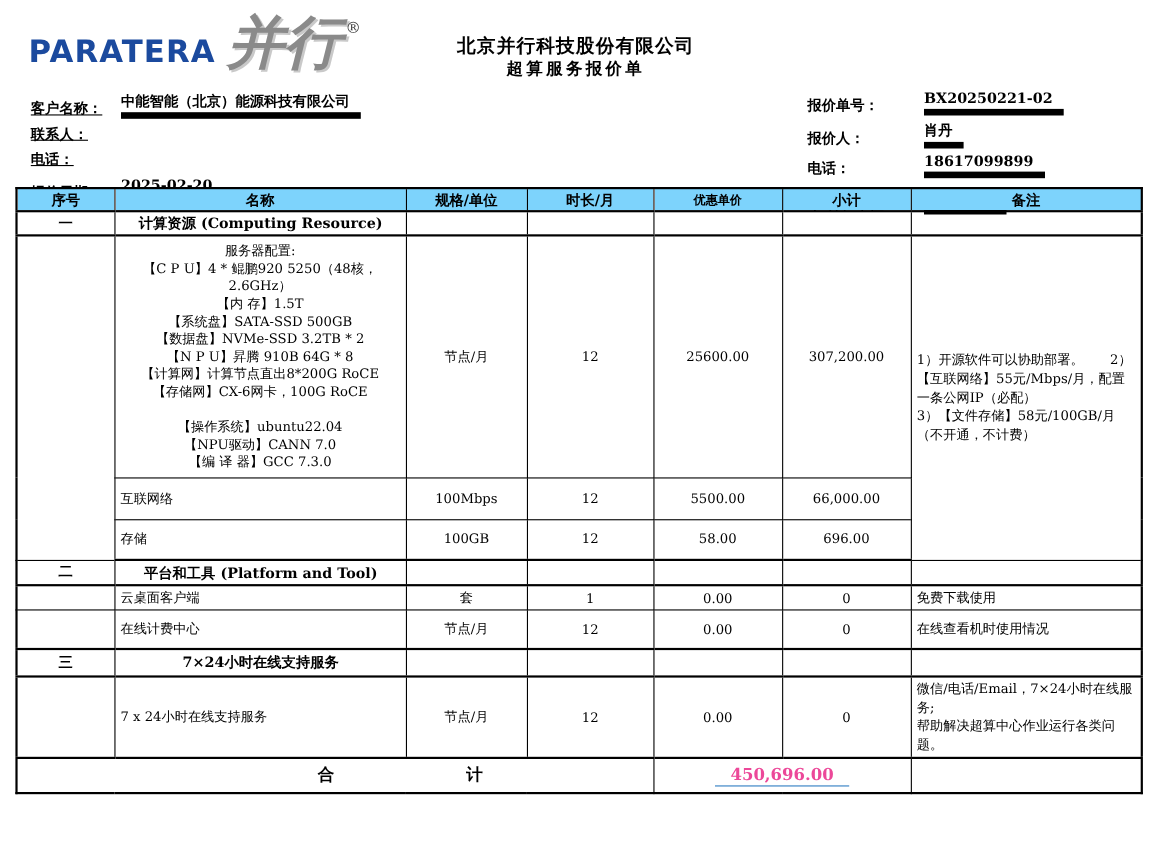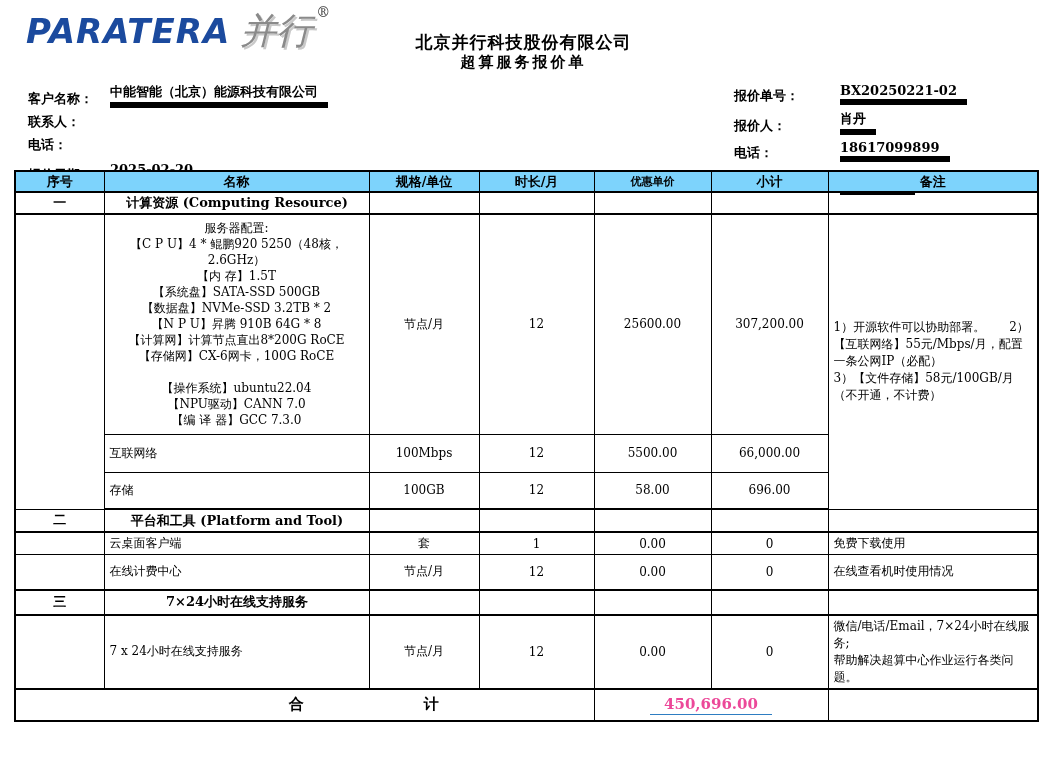--- a/index.html
+++ b/index.html
@@ -11,27 +11,27 @@
     background: #fff;
     font-family: "DejaVu Serif", "Liberation Serif", serif;
     color: #000;
     overflow: hidden;
   }
 
   
   .logo { position: absolute; left: 26px; top: 4px; white-space: nowrap; }
   .logo .brand {
     font-family: "DejaVu Sans", "Liberation Sans", sans-serif;
-    font-style: italic; font-weight: 900;
-    font-size: 34px; letter-spacing: 1px;
+    font-weight: 900;
+    font-size: 28px; letter-spacing: 1px;
     color: #1b4a9e;
   }
   .logo .cjk {
-    font-style: italic; font-weight: 400;
-    font-size: 36px; color: #8a8a8a;
+    font-style: italic; font-weight: 700;
+    font-size: 52px; color: #8a8a8a;
     text-shadow: 2px 2px 0 #c9c9c9;
     margin-left: 10px;
   }
   .logo .reg {
     font-size: 14px; color: #3a3a3a;
     vertical-align: 26px; margin-left: 4px; font-style: normal;
   }
 
   
   .titles {
@@ -41,21 +41,21 @@
   }
   .titles .company { font-size: 17px; font-weight: bold; letter-spacing: 1px; line-height: 21px; }
   .titles .doc     { font-size: 15px; font-weight: bold; letter-spacing: 3px; line-height: 19px; }
 
   
   .meta { position: absolute; font-size: 13px; font-weight: bold; }
   .meta-left  { left: 28px;  top: 83px; }
   .meta-right { left: 734px; top: 83px; }
   .meta .row { display: flex; margin-bottom: 5px; min-height: 17px; align-items: flex-end; }
   .meta .row.gap { margin-top: 8px; }
-  .meta-left  .lbl { width: 82px;  }
+  .meta-left  .lbl { width: 82px; text-decoration: underline;  }
   .meta-right .lbl { width: 106px; }
   .meta .val.u { border-bottom: 6px solid #000000; padding: 0 10px 1px 0; min-width: 10px; }
   .meta .val.empty { border-bottom: none; }
 
   
   table.quote {
     position: absolute; left: 14px; top: 170px;
     width: 1023px; border-collapse: collapse; table-layout: fixed;
     border: 2px solid #000;
   }

